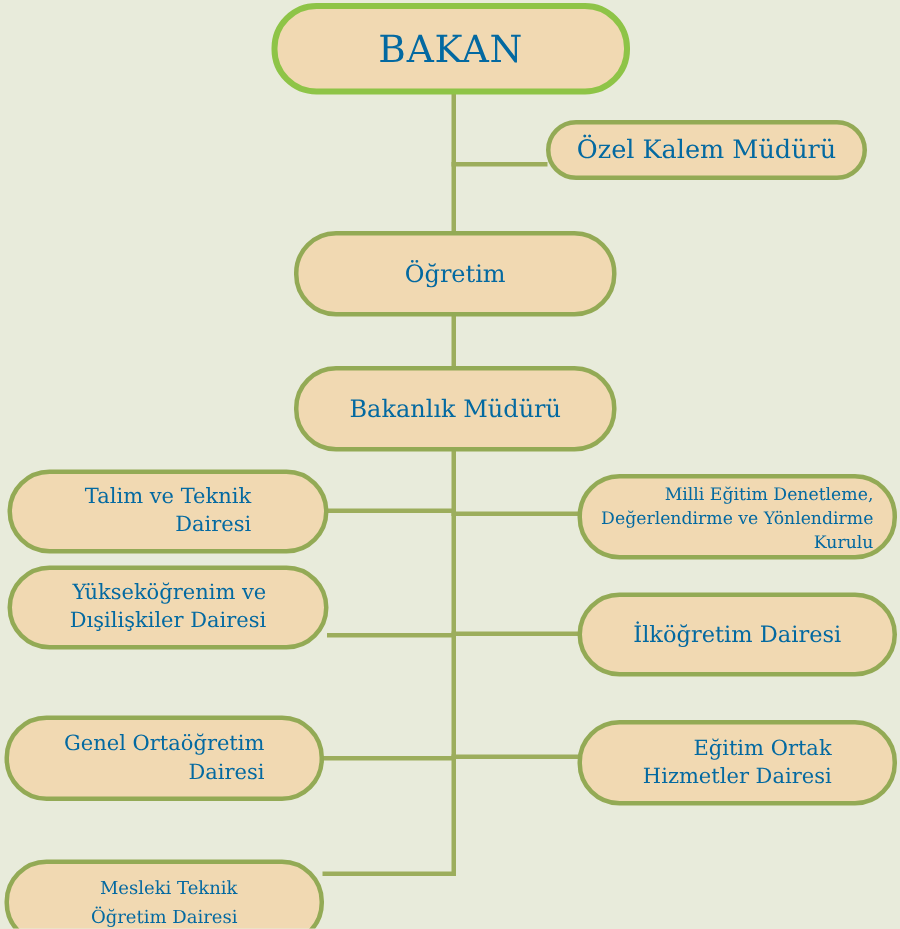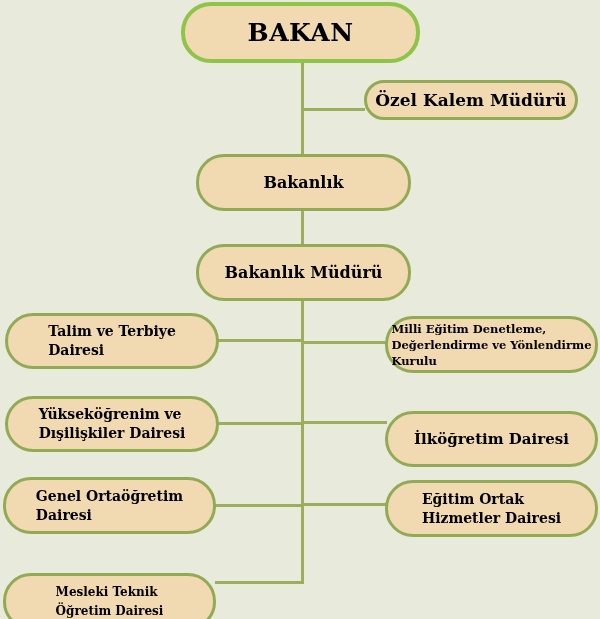--- a/index.html
+++ b/index.html
@@ -1,55 +1,55 @@
 <!DOCTYPE html>
 <html><head>
 <meta charset="utf-8">
 <style>
   html, body { margin:0; padding:0; }
   body { width:600px; height:619px; background:#e8ebdb; position:relative; overflow:hidden;
          font-family:"DejaVu Serif","Liberation Serif",serif; }
   .line { position:absolute; background:#9cad5c; }
   .node { position:absolute; box-sizing:border-box; background:#f1d9b2;
           border:3px solid #93aa55; display:flex; align-items:center; justify-content:center;
-          text-align:left; color:#000000; font-weight:bold; white-space:pre-line; }
+          text-align:right; color:#0369a1; font-weight:normal; white-space:pre-line; }
   .node.root { border-color:#8ec447; border-width:4px; font-size:25px; letter-spacing:0.5px; }
 </style>
 </head>
 <body>
 
 <div class="line" style="left:301px; top:62px; width:3px; height:521px;"></div>
 <div class="line" style="left:301px; top:108px; width:64px; height:3px;"></div>
 <div class="line" style="left:218px; top:339px; width:86px; height:3px;"></div>
 <div class="line" style="left:301px; top:341px; width:86px; height:3px;"></div>
 <div class="line" style="left:218px; top:422px; width:86px; height:3px;"></div>
 <div class="line" style="left:301px; top:421px; width:86px; height:3px;"></div>
 <div class="line" style="left:215px; top:504px; width:89px; height:3px;"></div>
 <div class="line" style="left:301px; top:503px; width:86px; height:3px;"></div>
 <div class="line" style="left:215px; top:581px; width:89px; height:3px;"></div>
 
 <div class="node root" style="left:181px; top:2px; width:239px; height:61px; border-radius:30px;">BAKAN</div>
 
 <div class="node" style="left:364px; top:80px; width:214px; height:40px; border-radius:28px; font-size:17px;">Özel Kalem Müdürü</div>
 
-<div class="node" style="left:196px; top:154px; width:215px; height:57px; border-radius:28px; font-size:16px;">Bakanlık</div>
+<div class="node" style="left:196px; top:154px; width:215px; height:57px; border-radius:28px; font-size:16px;">Öğretim</div>
 
 <div class="node" style="left:196px; top:233px; width:215px; height:57px; border-radius:28px; font-size:16px;margin-top:11px;">Bakanlık Müdürü</div>
 
-<div class="node" style="left:5px; top:313px; width:214px; height:56px; border-radius:28px; font-size:14px; line-height:19px;">Talim ve Terbiye
+<div class="node" style="left:5px; top:313px; width:214px; height:56px; border-radius:28px; font-size:14px; line-height:19px;">Talim ve Teknik
 Dairesi</div>
 
 <div class="node" style="left:385px; top:316px; width:213px; height:57px; border-radius:28px; font-size:11.5px; line-height:16px;">Milli Eğitim Denetleme,
 Değerlendirme ve Yönlendirme
 Kurulu</div>
 
-<div class="node" style="left:5px; top:396px; width:214px; height:56px; border-radius:28px; font-size:14px; line-height:19px;">Yükseköğrenim ve
+<div class="node" style="left:5px; top:377px; width:214px; height:56px; border-radius:28px; font-size:14px; line-height:19px;">Yükseköğrenim ve
 Dışilişkiler Dairesi</div>
 
-<div class="node" style="left:385px; top:395px; width:213px; height:56px; border-radius:28px; font-size:15px;margin-top:16px;">İlköğretim Dairesi</div>
+<div class="node" style="left:385px; top:395px; width:213px; height:56px; border-radius:28px; font-size:15px;">İlköğretim Dairesi</div>
 
 <div class="node" style="left:3px; top:477px; width:213px; height:57px; border-radius:28px; font-size:14px; line-height:19px;">Genel Ortaöğretim
 Dairesi</div>
 
 <div class="node" style="left:385px; top:480px; width:213px; height:57px; border-radius:28px; font-size:14px; line-height:19px;">Eğitim Ortak
 Hizmetler Dairesi</div>
 
 <div class="node" style="left:3px; top:573px; width:213px; height:57px; border-radius:28px; font-size:12px; line-height:19px;">Mesleki Teknik
 Öğretim Dairesi</div>
 

